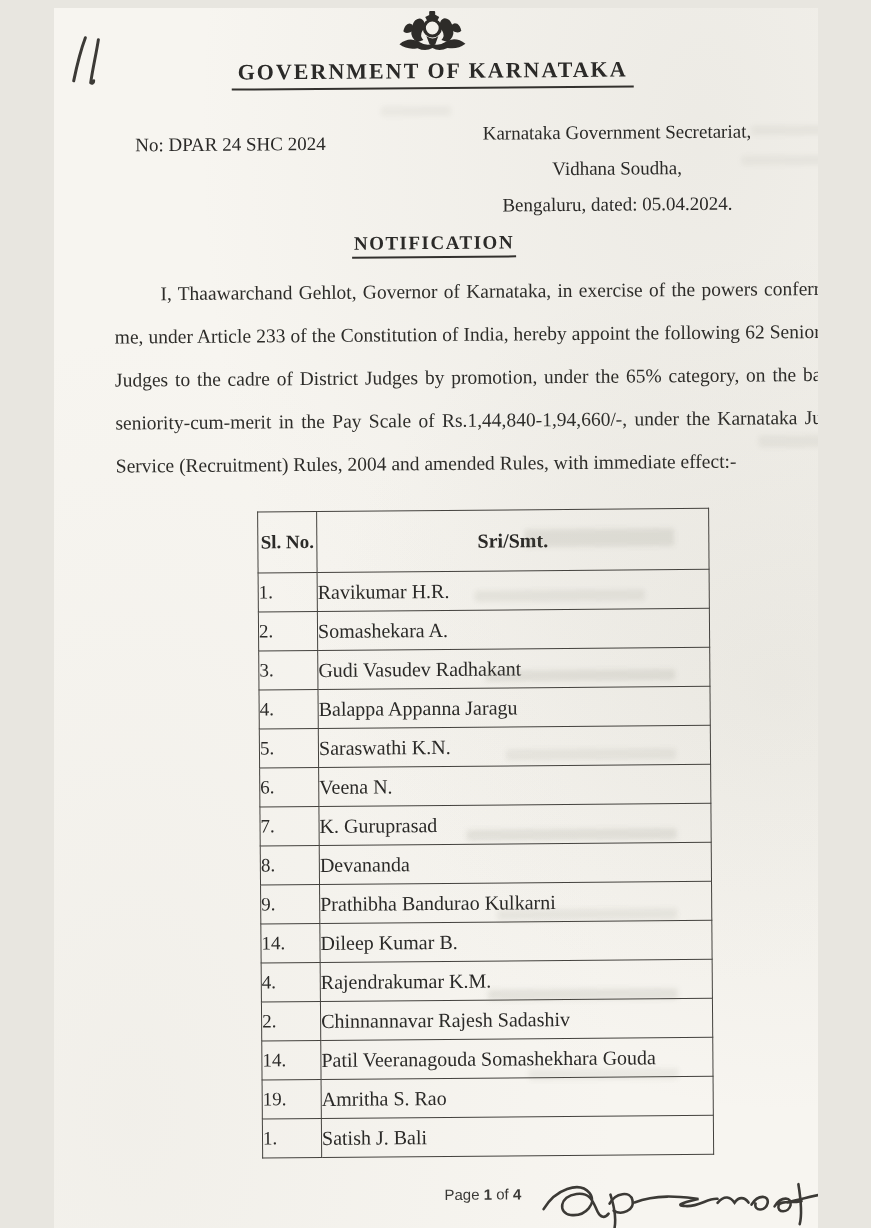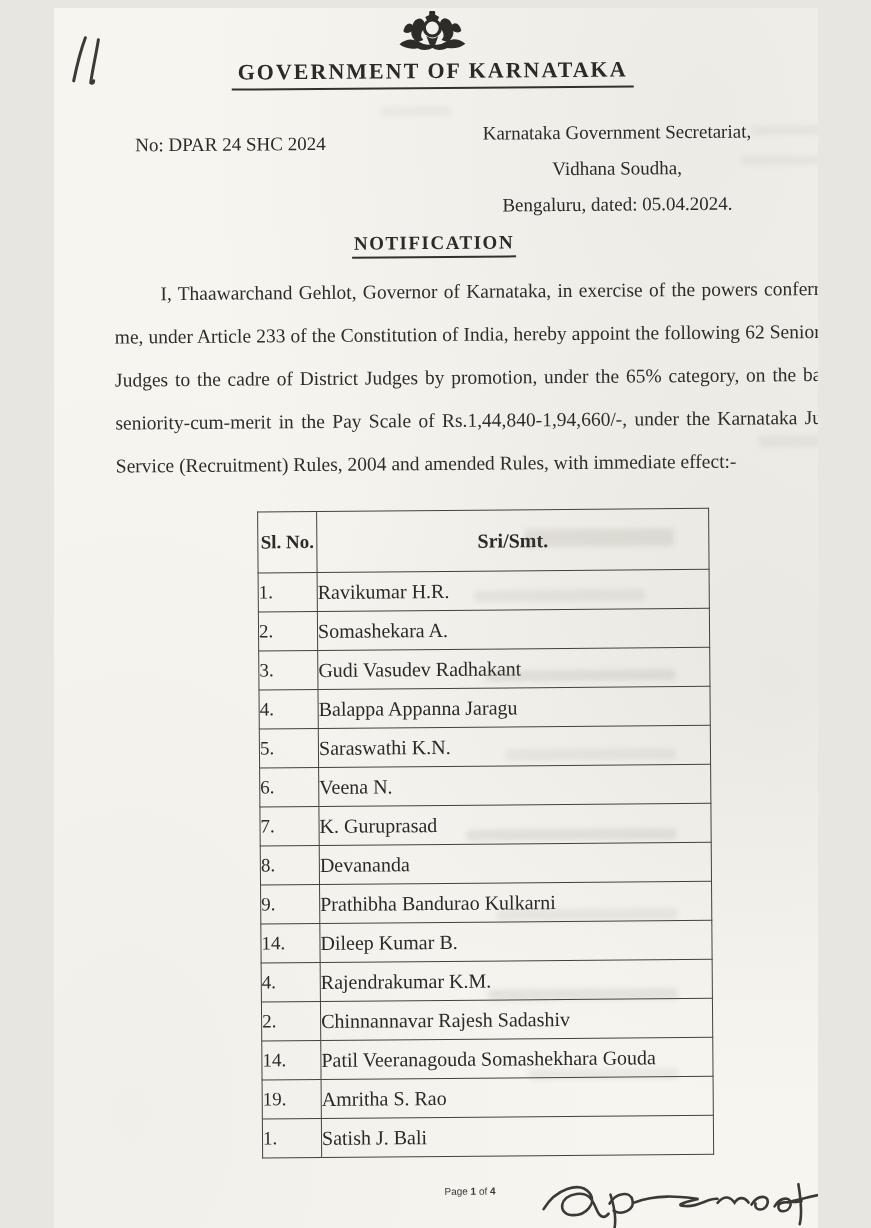--- a/index.html
+++ b/index.html
@@ -131,21 +131,21 @@
   
   .footer {
     position: absolute;
     top: 1166px; left: 0; right: 0;
     height: 62px;
   }
   .page-info {
     position: absolute;
     left: 385px; top: 12px;
     font-family: "Liberation Sans", sans-serif;
-    font-size: 10px;
+    font-size: 15px;
     color: #3a3936;
   }
   .page-info .num { font-weight: bold; }
   .signature {
     position: absolute;
     left: 478px; top: 0;
     width: 290px; height: 62px;
   }
   
   .ghost {

